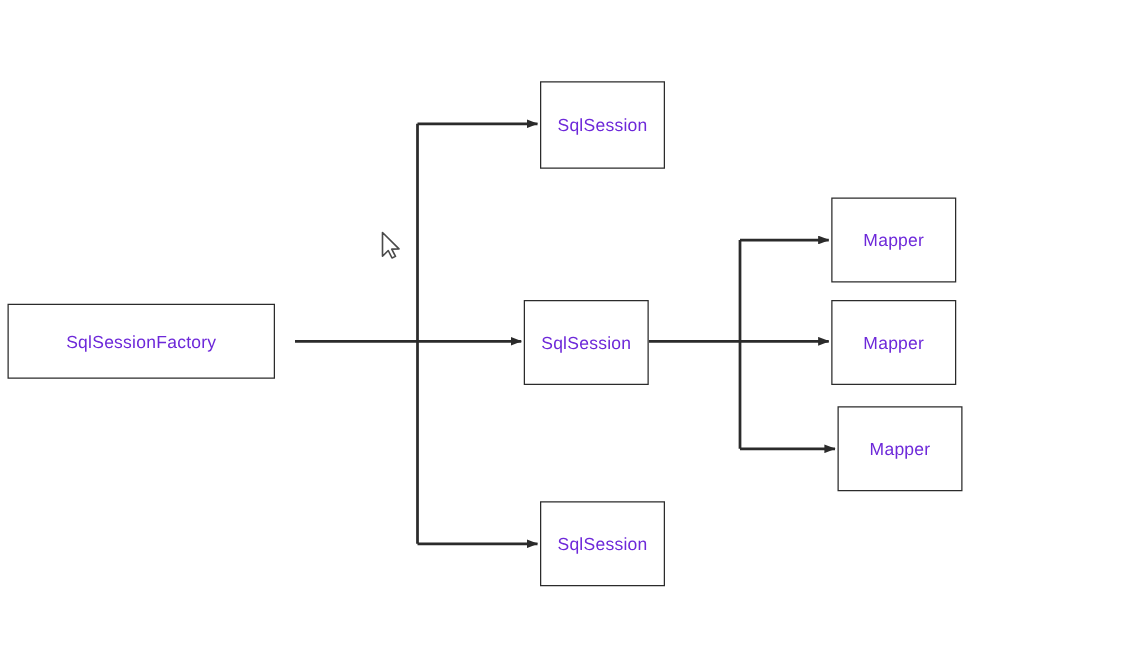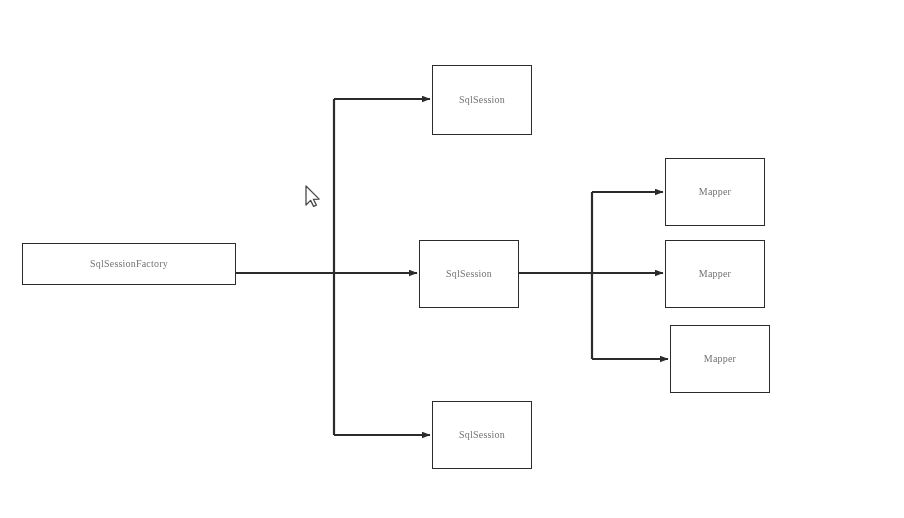--- a/index.html
+++ b/index.html
@@ -27,23 +27,23 @@
   .node-box {
     position: absolute;
     box-sizing: border-box;
     background: #ffffff;
     border: 1.6px solid #2b2b2b;
     display: flex;
     align-items: center;
     justify-content: center;
   }
   .node-label {
-    font-family: Liberation Serif, serif;
-    font-size: 10px;
-    color: #737373;
+    font-family: Liberation Sans, sans-serif;
+    font-size: 14px;
+    color: #6d28d9;
     letter-spacing: 0.2px;
     white-space: nowrap;
     line-height: 1;
   }
   .cursor-layer {
     position: absolute;
     top: 0;
     left: 0;
     width: 904px;
     height: 518px;
@@ -79,21 +79,21 @@
       <path d="M 592 192 L 592 359"></path>
 
       <path d="M 592 192 L 663 192" marker-end="url(#arrowhead)"></path>
 
       <path d="M 592 273 L 663 273" marker-end="url(#arrowhead)"></path>
 
       <path d="M 592 359 L 668 359" marker-end="url(#arrowhead)"></path>
     </g>
   </svg>
 
-  <div class="node-box" style="left:22px; top:243px; width:214px; height:42px;">
+  <div class="node-box" style="left:6px; top:243px; width:214px; height:60px;">
     <span class="node-label">SqlSessionFactory</span>
   </div>
 
   <div class="node-box" style="left:432px; top:65px; width:100px; height:70px;">
     <span class="node-label">SqlSession</span>
   </div>
 
   <div class="node-box" style="left:419px; top:240px; width:100px; height:68px;">
     <span class="node-label">SqlSession</span>
   </div>

